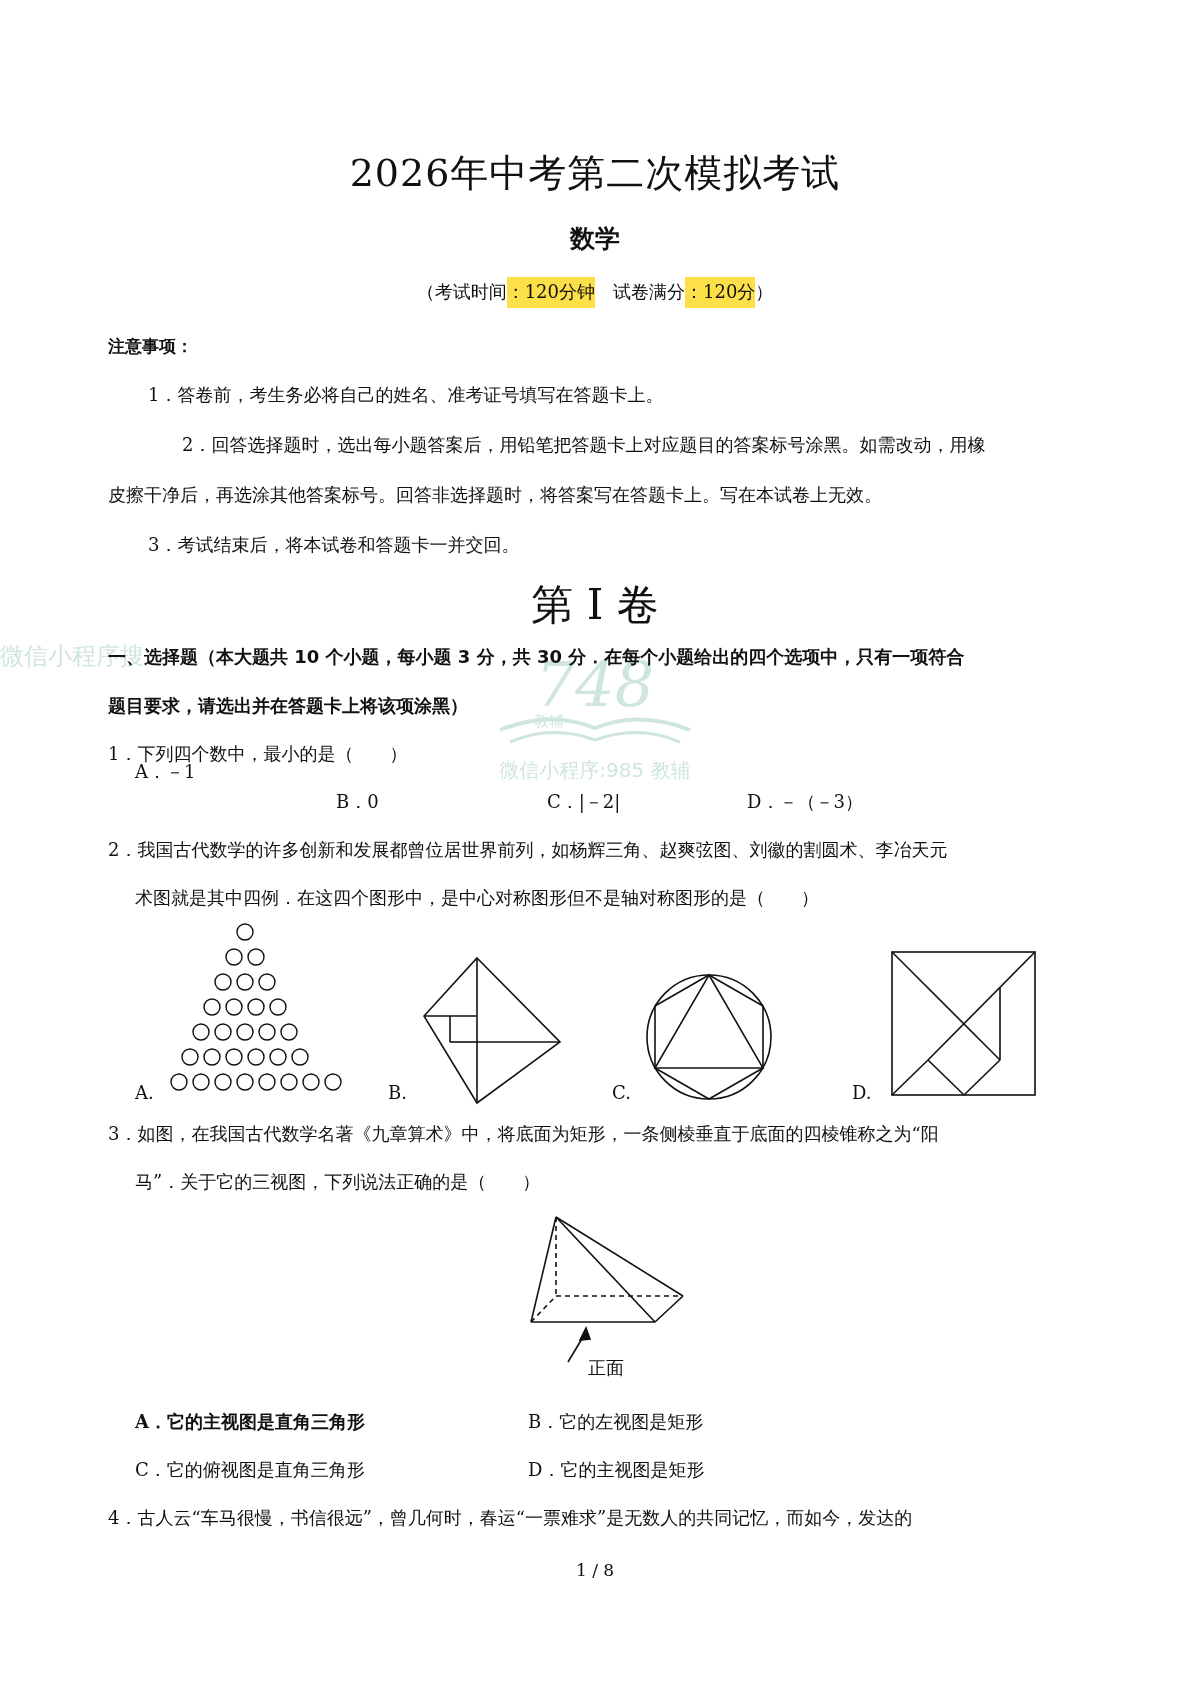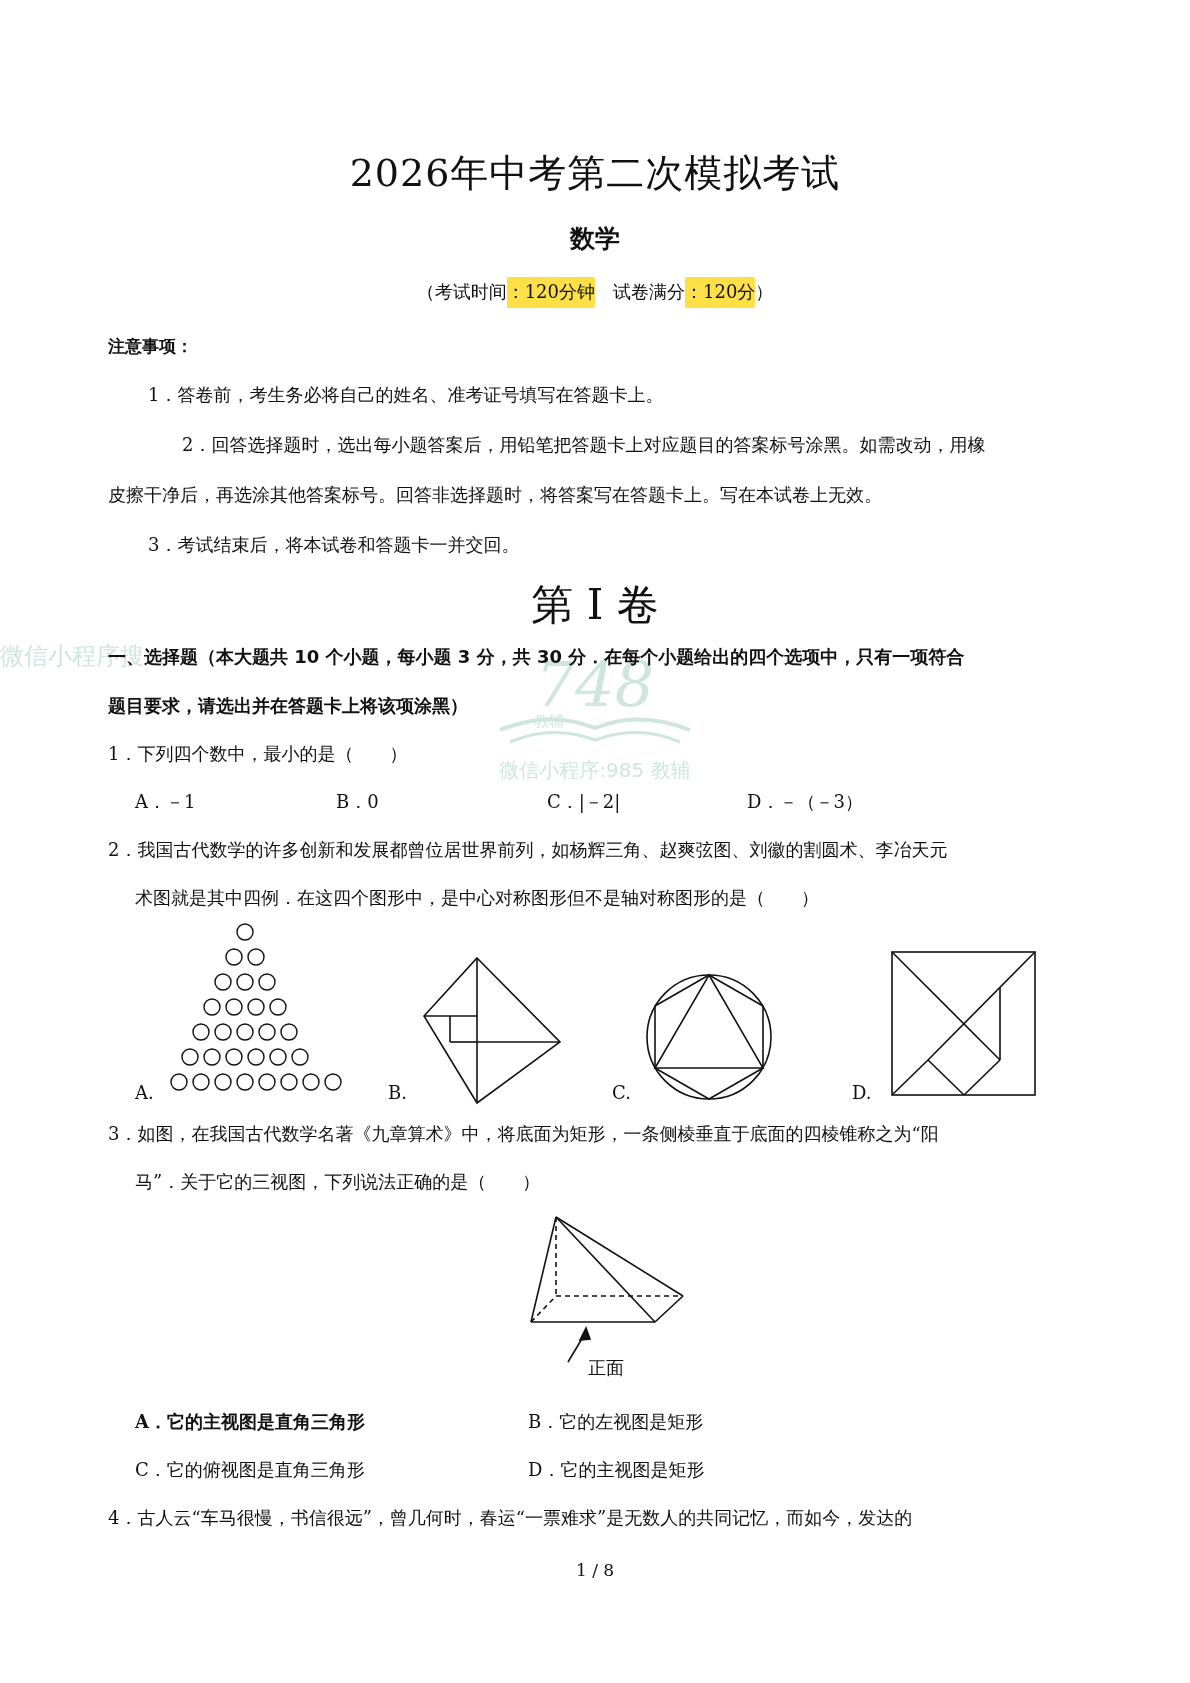--- a/index.html
+++ b/index.html
@@ -39,21 +39,21 @@
 <svg style="left:490px; top:700px;" width="210" height="50">
   <path d="M10 30 Q60 10 105 28 Q150 10 200 30" fill="none" stroke="#cfe6dc" stroke-width="4"></path>
   <path d="M20 42 Q62 24 105 40 Q148 24 190 42" fill="none" stroke="#cfe6dc" stroke-width="3"></path>
 </svg>
 <div class="abs wm" style="left:0; width:1190px; top:757px; text-align:center; font-size:20px;">微信小程序:985 教辅</div>
 
 <div class="abs sec" style="left:108px; top:645px;">一、选择题（本大题共 10 个小题，每小题 3 分，共 30 分．在每个小题给出的四个选项中，只有一项符合</div>
 <div class="abs sec" style="left:108px; top:694px;">题目要求，请选出并在答题卡上将该项涂黑）</div>
 
 <div class="abs p" style="left:108px; top:742px;">1．下列四个数中，最小的是（　　）</div>
-<div class="abs p" style="left:135px; top:790px;text-align:center;">A．－1</div>
+<div class="abs p" style="left:135px; top:760px;text-align:center;">A．－1</div>
 <div class="abs p" style="left:336px; top:790px;">B．0</div>
 <div class="abs p" style="left:547px; top:790px;">C．|－2|</div>
 <div class="abs p" style="left:747px; top:790px;">D．－（－3）</div>
 
 <div class="abs p" style="left:108px; top:838px;">2．我国古代数学的许多创新和发展都曾位居世界前列，如杨辉三角、赵爽弦图、刘徽的割圆术、李冶天元</div>
 <div class="abs p" style="left:135px; top:886px;">术图就是其中四例．在这四个图形中，是中心对称图形但不是轴对称图形的是（　　）</div>
 
 <svg style="left:168px; top:922px;" width="180" height="175">
   <g fill="none" stroke="#111" stroke-width="1.4">
     <circle cx="77" cy="10" r="8"></circle>

